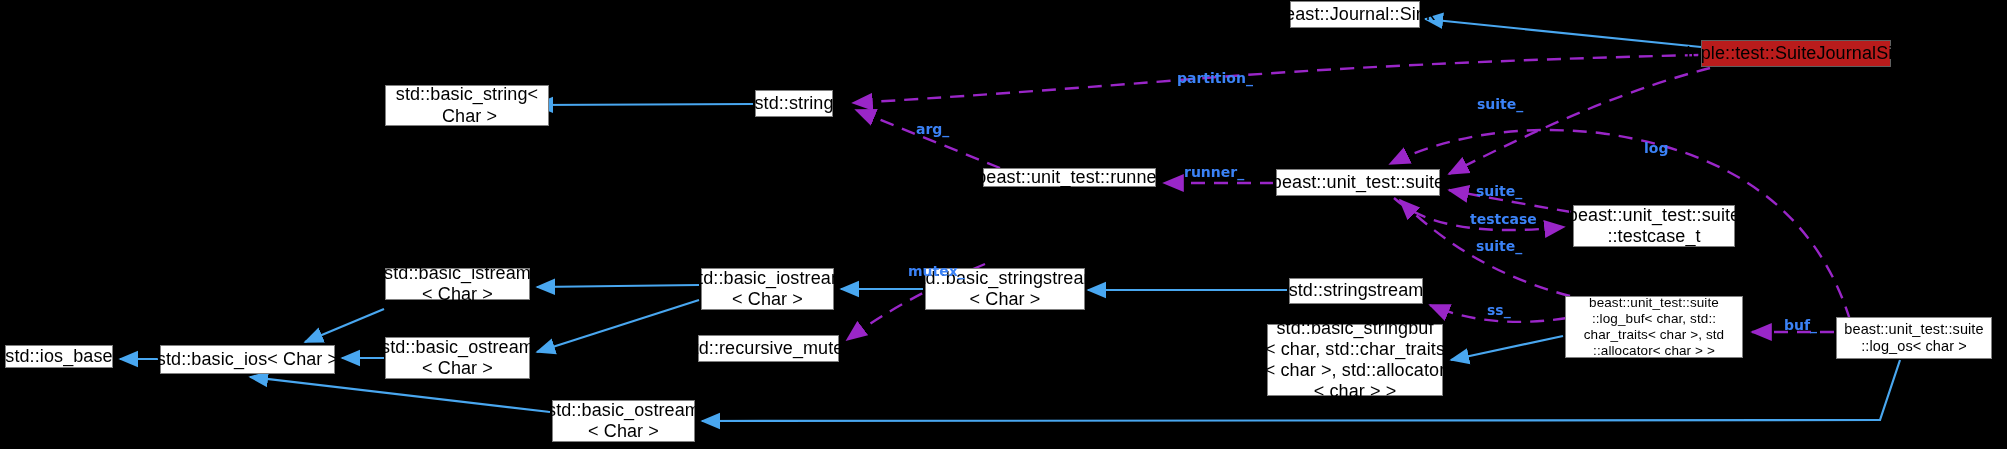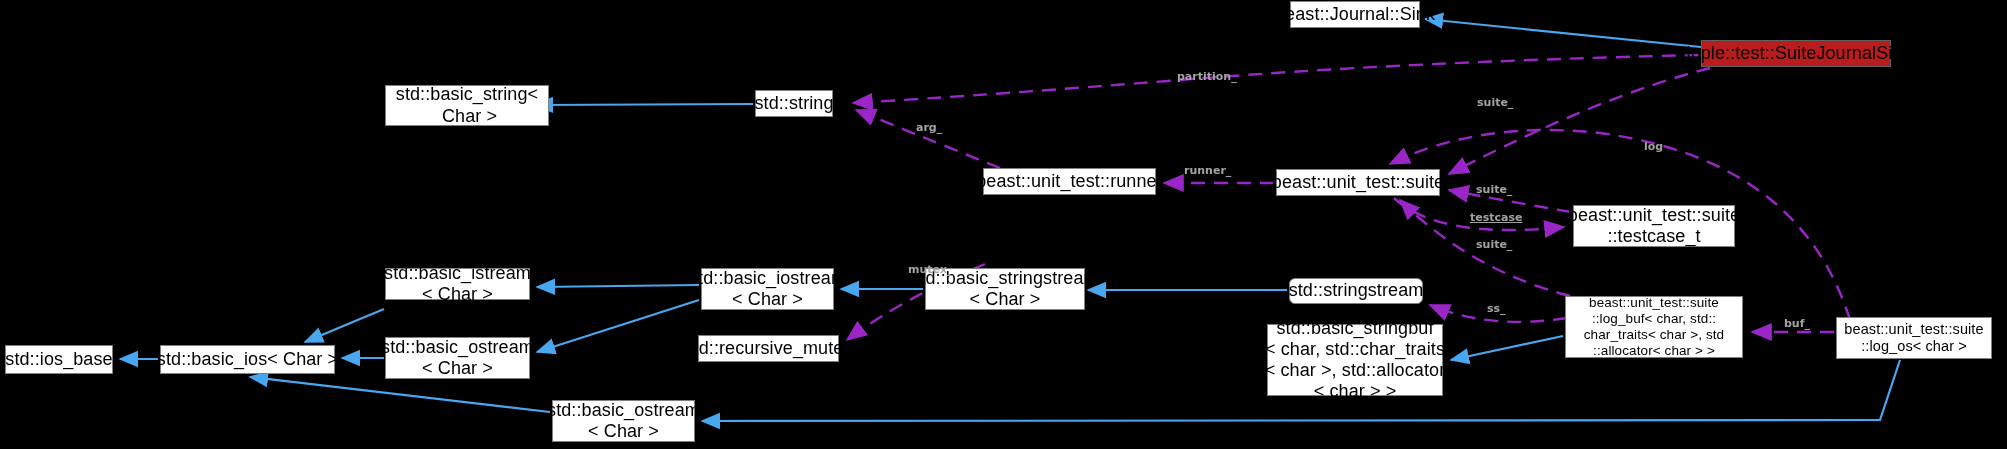--- a/index.html
+++ b/index.html
@@ -39,22 +39,22 @@
     letter-spacing: 0.1px;
     white-space: pre;
     padding: 1px 4px;
   }
   .node.highlight {
     background: #b91c1c;
     border: 1px solid #606060;
   }
   .edge-label {
     position: absolute;
-    color: #a3a3a3;
-    font-size: 11px;
+    color: #3b82f6;
+    font-size: 14px;
     font-weight: bold;
     font-family: "DejaVu Sans", sans-serif;
     white-space: pre;
     line-height: 1;
     letter-spacing: 0px;
   }
 </style>
 </head>
 <body>
 
@@ -103,39 +103,39 @@
   <div>
     <div class="node" style="left:1290px;top:1px;width:130px;height:27px;">beast::Journal::Sink</div>
 
     <div class="node highlight" style="left:1701px;top:40px;width:190px;height:27px;">ripple::test::SuiteJournalSink</div>
 
     <div class="node" style="left:385px;top:85px;width:164px;height:41px;">std::basic_string&lt;
  Char &gt;</div>
 
     <div class="node" style="left:755px;top:90px;width:78px;height:27px;">std::string</div>
 
-    <div class="node" style="left:983px;top:168px;width:173px;height:27px;">beast::unit_test::runner</div>
+    <div class="node" style="left:983px;top:168px;width:173px;height:19px;">beast::unit_test::runner</div>
 
     <div class="node" style="left:1276px;top:169px;width:164px;height:27px;">beast::unit_test::suite</div>
 
     <div class="node" style="left:1573px;top:205px;width:162px;height:42px;">beast::unit_test::suite
 ::testcase_t</div>
 
     <div class="node" style="left:385px;top:268px;width:145px;height:32px;">std::basic_istream
 &lt; Char &gt;</div>
 
     <div class="node" style="left:701px;top:268px;width:133px;height:42px;">std::basic_iostream
 &lt; Char &gt;</div>
 
     <div class="node" style="left:925px;top:268px;width:160px;height:42px;">std::basic_stringstream
 &lt; Char &gt;</div>
 
-    <div class="node" style="left:1289px;top:278px;width:134px;height:26px;border-radius:6px;">std::stringstream</div>
+    <div class="node" style="left:1289px;top:278px;width:134px;height:26px;">std::stringstream</div>
 
-    <div class="node" style="left:5px;top:345px;width:108px;height:29px;">std::ios_base</div>
+    <div class="node" style="left:5px;top:345px;width:108px;height:23px;">std::ios_base</div>
 
     <div class="node" style="left:160px;top:345px;width:175px;height:29px;">std::basic_ios&lt; Char &gt;</div>
 
     <div class="node" style="left:385px;top:337px;width:145px;height:42px;">std::basic_ostream
 &lt; Char &gt;</div>
 
     <div class="node" style="left:698px;top:335px;width:141px;height:27px;">std::recursive_mutex</div>
 
     <div class="node" style="left:1267px;top:324px;width:176px;height:72px;font-size:18px;">std::basic_stringbuf
 &lt; char, std::char_traits
@@ -154,20 +154,20 @@
 &lt; Char &gt;</div>
   </div>
 
   <div>
     <span class="edge-label" style="left:1177px;top:71px;">partition_</span>
     <span class="edge-label" style="left:1477px;top:97px;">suite_</span>
     <span class="edge-label" style="left:916px;top:122px;">arg_</span>
     <span class="edge-label" style="left:1644px;top:141px;">log</span>
     <span class="edge-label" style="left:1184px;top:165px;">runner_</span>
     <span class="edge-label" style="left:1476px;top:184px;">suite_</span>
-    <span class="edge-label" style="left:1470px;top:212px;text-decoration:underline;">testcase</span>
+    <span class="edge-label" style="left:1470px;top:212px;">testcase</span>
     <span class="edge-label" style="left:1476px;top:239px;">suite_</span>
     <span class="edge-label" style="left:908px;top:256px;margin-top:8px;">mutex_</span>
     <span class="edge-label" style="left:1487px;top:303px;">ss_</span>
     <span class="edge-label" style="left:1784px;top:318px;">buf_</span>
   </div>
 
 </div>
 
 </body></html>

